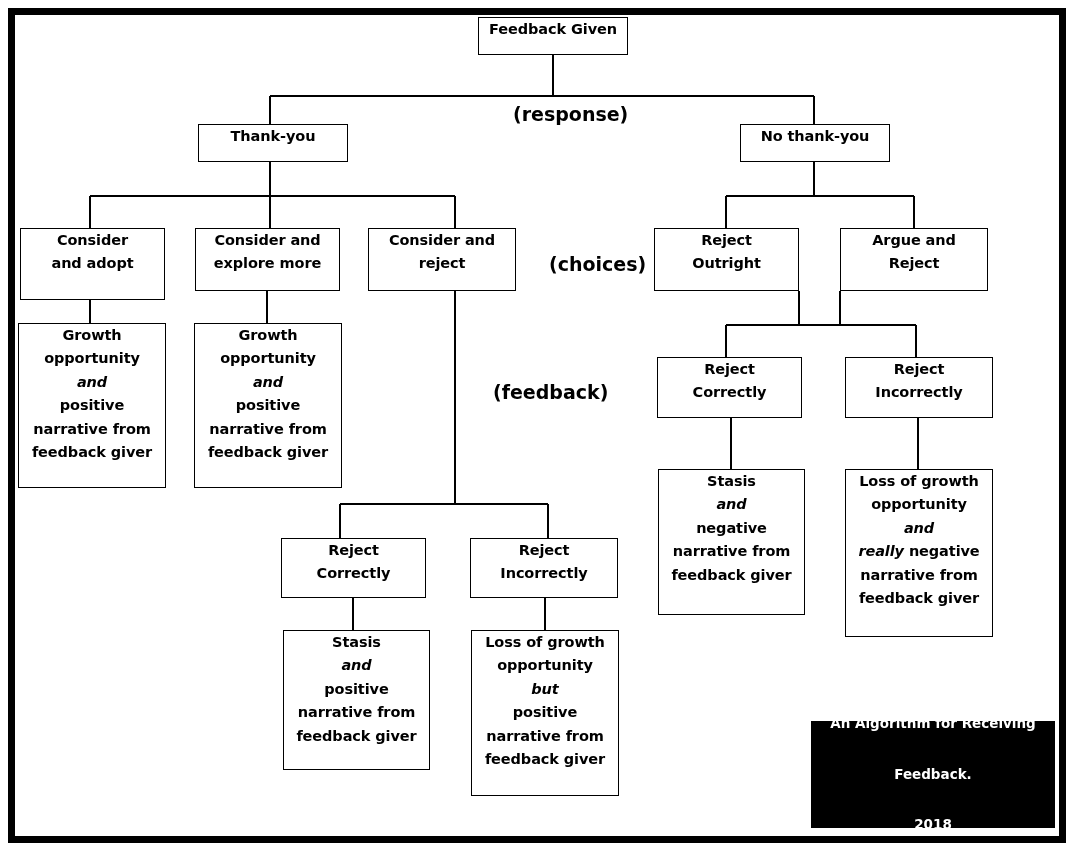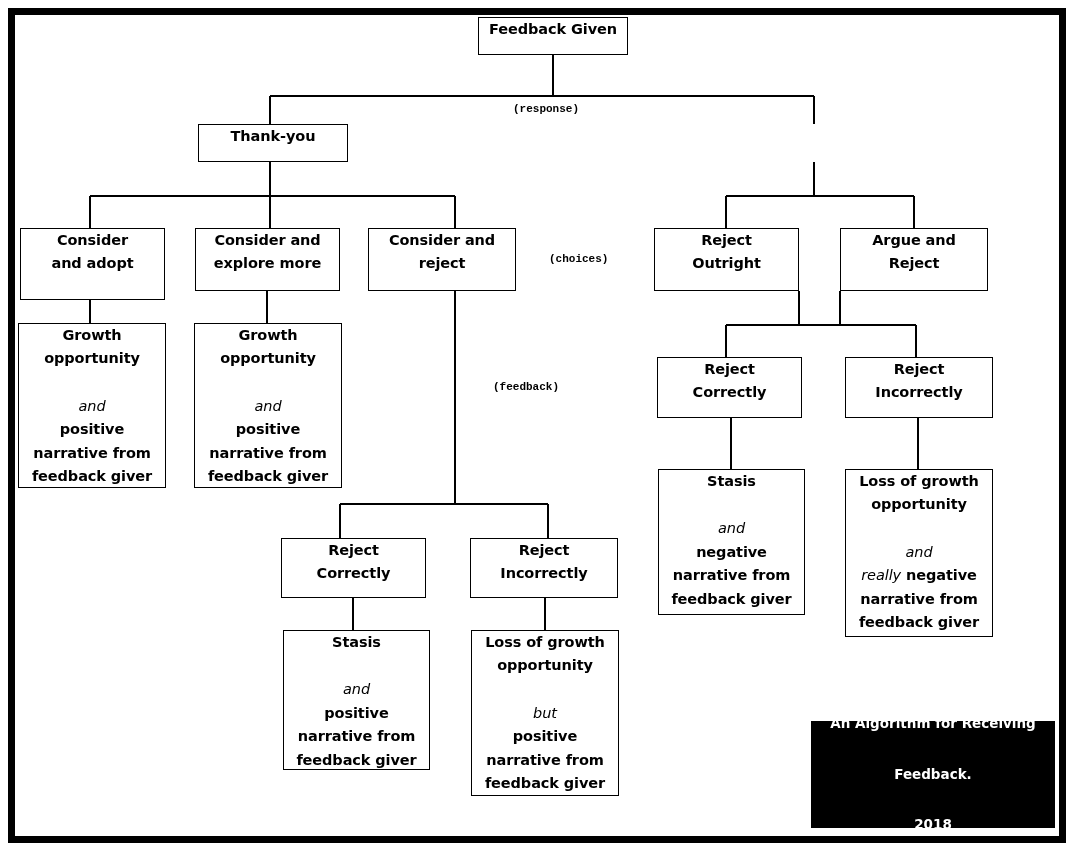--- a/index.html
+++ b/index.html
@@ -43,29 +43,28 @@
     flex-direction: column;
     align-items: center;
     justify-content: flex-start;
     text-align: center;
     font-weight: bold;
     color: #000000;
     line-height: 1.62;
     letter-spacing: -0.1px;
   }
   .node .ln { display: block; white-space: nowrap; }
-  .node em { font-style: italic; font-weight: normal; margin-top: 24px; }
+  .node em { font-style: italic; font-weight: bold; }
   .t14 { font-size: 14.5px; }
   .annot {
     position: absolute;
-    font-size: 11px;
+    font-size: 19px;
     font-weight: bold;
     color: #000000;
     white-space: nowrap;
-    font-family: Liberation Mono, monospace;
   }
   #caption {
     position: absolute;
     background: #000000;
     color: #ffffff;
     display: flex;
     flex-direction: column;
     align-items: center;
     justify-content: center;
     text-align: center;
@@ -129,20 +128,23 @@
   </svg>
 
   <div class="node t14" style="left:478px; top:17px; width:150px; height:38px;">
     <span class="ln">Feedback Given</span>
   </div>
 
   <div class="node t14" style="left:198px; top:124px; width:150px; height:38px;">
     <span class="ln">Thank-you</span>
   </div>
 
+  <div class="node t14" style="left:740px; top:124px; width:150px; height:38px;">
+    <span class="ln">No thank-you</span>
+  </div>
 
   <div class="node t14" style="left:20px; top:228px; width:145px; height:72px;">
     <span class="ln">Consider</span>
     <span class="ln">and adopt</span>
   </div>
 
   <div class="node t14" style="left:195px; top:228px; width:145px; height:63px;">
     <span class="ln">Consider and</span>
     <span class="ln">explore more</span>
   </div>

